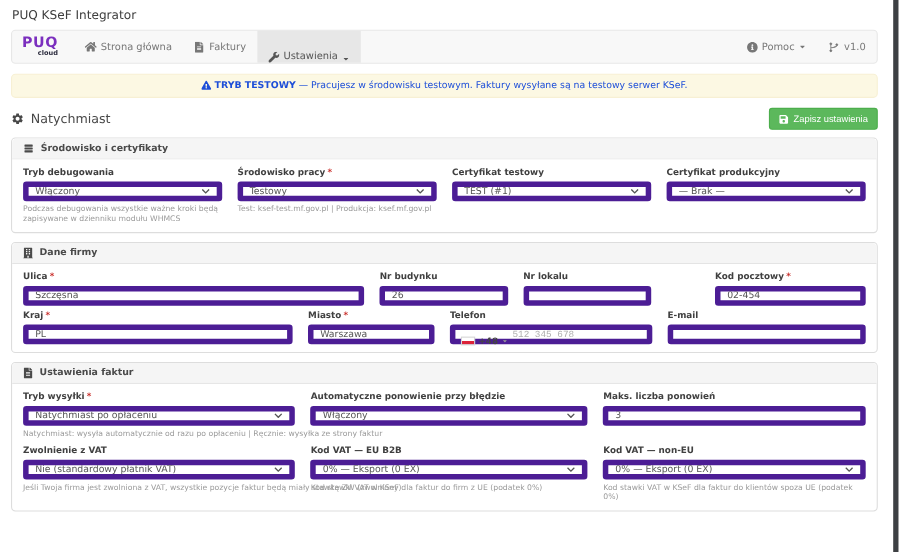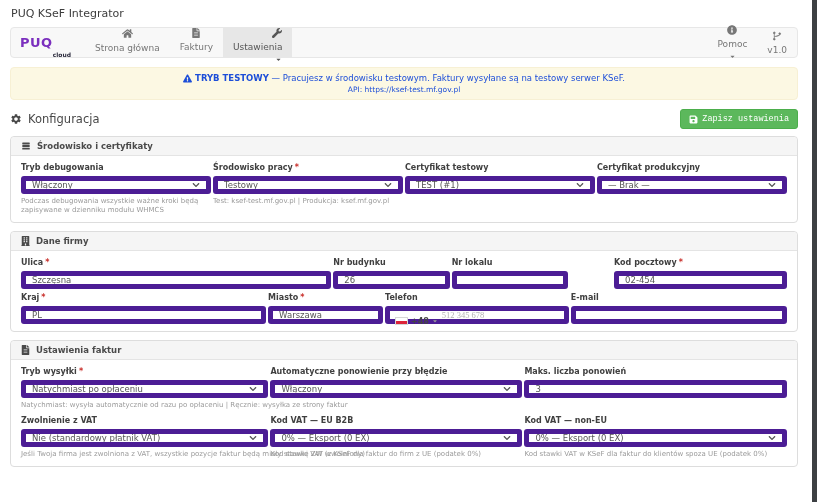--- a/index.html
+++ b/index.html
@@ -11,49 +11,49 @@
   .window-edge { position:absolute; top:0; right:0; width:5px; height:502px; background:#3d4043; z-index:50; }
   .screen { padding: 5px 14px 0 10px; width: 812px; }
 
   .ic { display:inline-block; vertical-align:middle; fill: currentColor; flex: none; }
 
   .page-title { font-size: 11px; color: #3d3d3d; margin: 2px 0 7px 1px; }
 
   
   .navbar { display:flex; align-items:stretch; height:31px; background:#f8f8f8;
             border:1px solid #e7e7e7; border-radius:4px; font-size:9px; color:#777; }
-  .logo { display:flex; flex-direction:row; justify-content:center; padding:0 14px 0 9px; cursor:pointer;align-items:center; }
+  .logo { display:flex; flex-direction:column; justify-content:center; padding:0 14px 0 9px; cursor:pointer;align-items:center; }
   .logo-main { font-weight:bold; font-size:13px; line-height:12px; letter-spacing:.5px; color:#7b2fbe; }
   .logo-sub  { font-size:6px; font-weight:bold; color:#2c2c3e; align-self:flex-end; line-height:5px; }
-  .nav-item { display:flex; align-items:center; gap:4px; padding:0 10px; cursor:pointer; white-space:nowrap;flex-direction:column; }
+  .nav-item { display:flex; align-items:center; gap:4px; padding:0 10px; cursor:pointer; white-space:nowrap; }
   .nav-item.active { background:#e7e7e7; color:#555;align-items:flex-end; }
   .nav-right { margin-left:auto; display:flex;align-items:center; }
 
   
   .alert { background:#fcf8e3; border:1px solid #f7f0d4; color:#1d4ed8; border-radius:4px;
            text-align:center; padding:5px 8px; margin:9px 0 0; }
   .alert-line1 { font-size:8.5px; }
   .alert-line1 b { font-weight:bold; }
   .alert-api { font-size:7.5px; margin-top:2px; }
 
   
   .config-row { display:flex; justify-content:space-between; align-items:center; margin:9px 0 7px; }
   .config-title { font-size:11.5px; color:#484848; display:flex; align-items:center; gap:6px; }
   .btn-save { background:#5cb85c; border:1px solid #4cae4c; color:#fff; font-size:8.5px;
               padding:4px 8px; border-radius:3px; display:flex; align-items:center; gap:4px; cursor:pointer;
-              font-family:Liberation Mono, monospace; }
+              font-family:Liberation Sans, sans-serif; }
 
   
   .card { border:1px solid #ddd; border-radius:4px; background:#fff; margin-bottom:8px; }
   .card-header { background:#f5f5f5; border-bottom:1px solid #e4e4e4; border-radius:4px 4px 0 0;
                  padding:4px 10px; font-size:8.5px; font-weight:bold; color:#4a4a4a;
                  display:flex; align-items:center; gap:6px; }
   .card-body { padding:7px 10px 7px; }
 
-  .grid { display:grid; column-gap:2px; }
+  .grid { display:grid; column-gap:14px; }
   .g-env { grid-template-columns:1fr 1fr 1fr 1fr; }
   .g-r1  { grid-template-columns:31.9% 1fr; }
   .g-r2  { grid-template-columns:40.5% 15.2% 15.2% 1fr; }
   .g-r2 .cell-last { padding-left:44px; }
   .g-r3  { grid-template-columns:32% 15% 24% 1fr; }
   .g-inv { grid-template-columns:32.3% 32.9% 1fr; }
   .frow { margin-bottom:4px; }
   .frow:last-child { margin-bottom:0; }
 
   .f-label { display:block; font-size:8px; font-weight:bold; color:#404040; margin-bottom:3px; line-height:10px; }
@@ -70,21 +70,21 @@
   .help { font-size:7px; color:#9a9a9a; margin-top:3px; line-height:1.3; }
   .help-wide { width:155%; position:relative; z-index:2; }
 
   
   .phone { gap:4px; padding:0 5px; }
   .flag { width:13px; height:8px; border:1px solid #d6d6d6; display:inline-block; flex:none;
           background:linear-gradient(to bottom,#fff 0 50%,#dc2339 50% 100%); }
   .ph-prefix { font-size:8px; color:#444; font-weight:bold; }
   .ph-group { display:flex; align-items:center; gap:3px; cursor:pointer; flex:none;margin-top:12px; }
   .ph-input { border:none; outline:none; background:transparent; flex:1; min-width:0;
-              font-size:8.5px; color:#555; font-family:Liberation Serif, serif; }
+              font-size:8.5px; color:#555; font-family:Liberation Mono, monospace; }
   .ph-input::placeholder { color:#b0b0b0; }
 </style>
 </head>
 <body>
 
 <div class="screen">
 
   <div class="page-title">PUQ KSeF Integrator</div>
 
   <nav class="navbar">
@@ -139,29 +139,28 @@
     </div>
   </nav>
 
   <div class="alert">
     <div class="alert-line1">
       <svg class="ic" width="9" height="9" viewBox="0 0 576 512" style="margin-right:3px">
           <path d="M569.517 440.013C587.975 472.007 564.806 512 527.94 512H48.054c-36.937 0-59.999-40.055-41.577-71.987L246.423 23.985c18.467-32.009 64.72-31.951 83.154 0l239.94 416.028zM288 354c-25.405 0-46 20.595-46 46s20.595 46 46 46 46-20.595 46-46-20.595-46-46-46zm-43.673-165.346l7.418 136c.347 6.364 5.609 11.346 11.982 11.346h48.546c6.373 0 11.635-4.982 11.982-11.346l7.418-136c.375-6.874-5.098-12.654-11.982-12.654h-63.383c-6.884 0-12.356 5.78-11.981 12.654z"></path>
         </svg><b>TRYB TESTOWY</b>
       <span>— Pracujesz w środowisku testowym. Faktury wysyłane są na testowy serwer KSeF.</span>
     </div>
-    <div class="alert-api">API: https://ksef-test.mf.gov.pl</div>
   </div>
 
   <div class="config-row">
     <div class="config-title">
       <svg class="ic" width="12" height="12" viewBox="0 0 24 24">
           <path d="M19.14 12.94c.04-.3.06-.61.06-.94 0-.32-.02-.64-.07-.94l2.03-1.58c.18-.14.23-.41.12-.61l-1.92-3.32c-.12-.22-.37-.29-.59-.22l-2.39.96c-.5-.38-1.03-.7-1.62-.94l-.36-2.54c-.04-.24-.24-.41-.48-.41h-3.84c-.24 0-.43.17-.47.41l-.36 2.54c-.59.24-1.13.57-1.62.94l-2.39-.96c-.22-.08-.47 0-.59.22L2.74 8.87c-.12.21-.08.47.12.61l2.03 1.58c-.05.3-.09.63-.09.94s.02.64.07.94l-2.03 1.58c-.18.14-.23.41-.12.61l1.92 3.32c.12.22.37.29.59.22l2.39-.96c.5.38 1.03.7 1.62.94l.36 2.54c.05.24.24.41.48.41h3.84c.24 0 .44-.17.47-.41l.36-2.54c.59-.24 1.13-.56 1.62-.94l2.39.96c.22.08.47 0 .59-.22l1.92-3.32c.12-.22.07-.47-.12-.61l-2.01-1.58zM12 15.6c-1.98 0-3.6-1.62-3.6-3.6s1.62-3.6 3.6-3.6 3.6 1.62 3.6 3.6-1.62 3.6-3.6 3.6z"></path>
         </svg>
-      <span>Konfiguracja</span>
+      <span>Natychmiast</span>
     </div>
     <button class="btn-save">
       <svg class="ic" width="9" height="9" viewBox="0 0 448 512">
           <path d="M433.941 129.941l-83.882-83.882A48 48 0 0 0 316.118 32H48C21.49 32 0 53.49 0 80v352c0 26.51 21.49 48 48 48h352c26.51 0 48-21.49 48-48V163.882a48 48 0 0 0-14.059-33.941zM224 416c-35.346 0-64-28.654-64-64 0-35.346 28.654-64 64-64s64 28.654 64 64c0 35.346-28.654 64-64 64zm96-304.52V212c0 6.627-5.373 12-12 12H76c-6.627 0-12-5.373-12-12V108c0-6.627 5.373-12 12-12h228.52c3.183 0 6.235 1.264 8.485 3.515l3.48 3.48A11.996 11.996 0 0 1 320 111.48z"></path>
         </svg>
       <span>Zapisz ustawienia</span>
     </button>
   </div>
 
   <section class="card">

